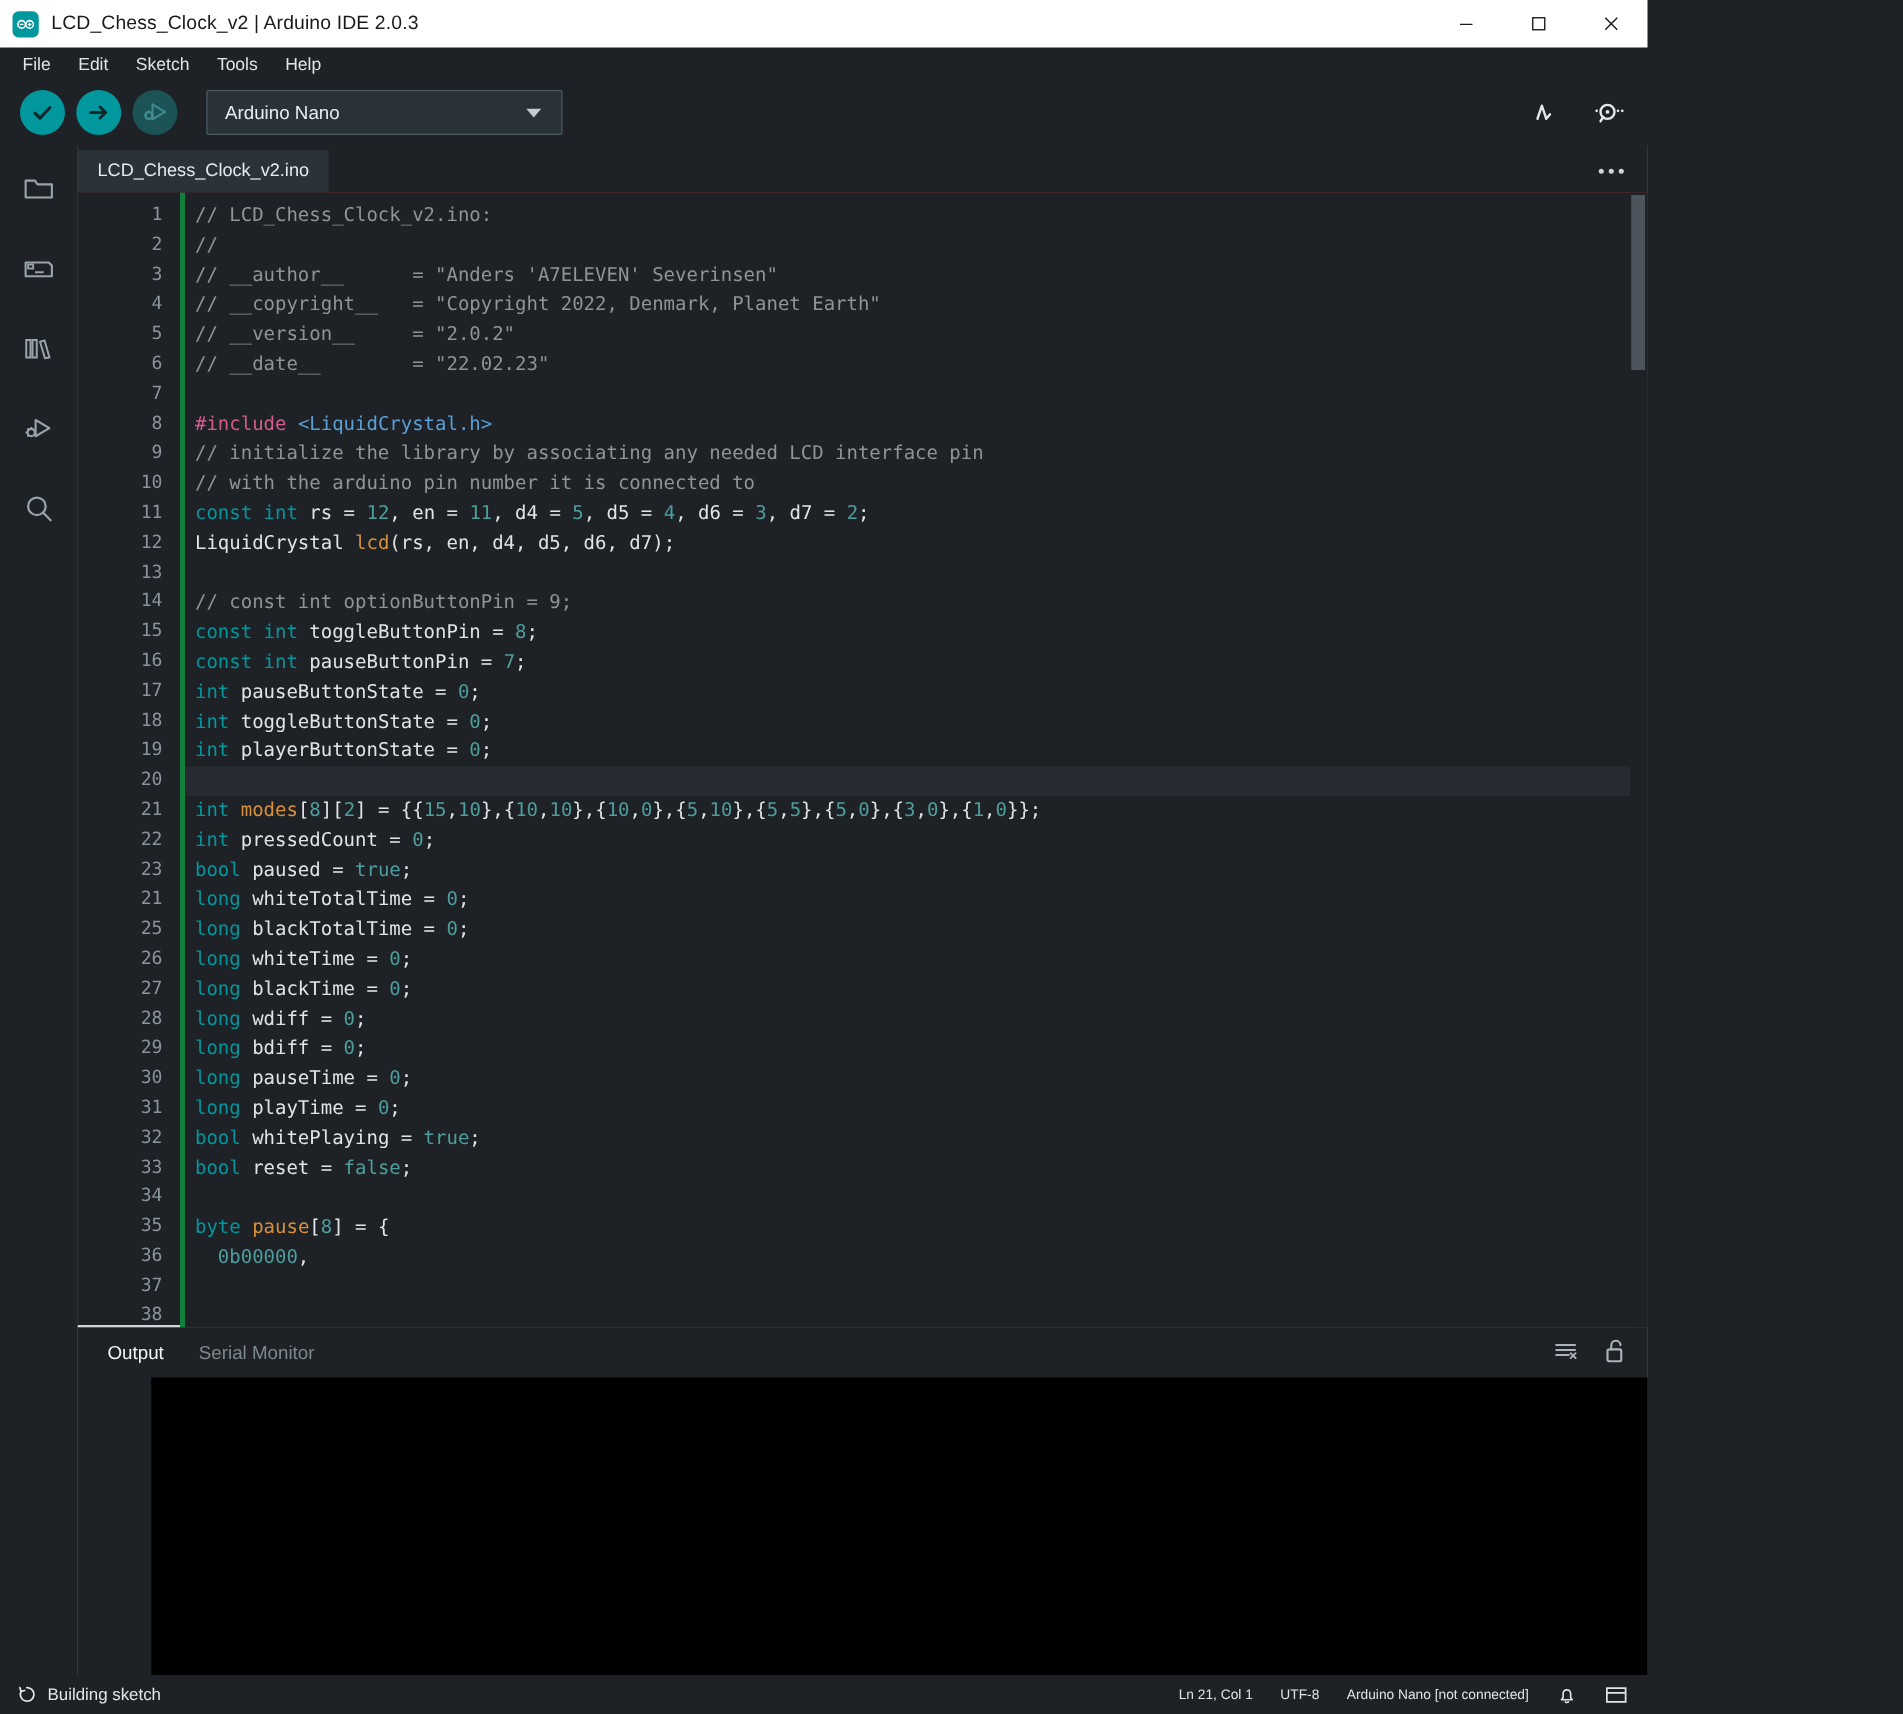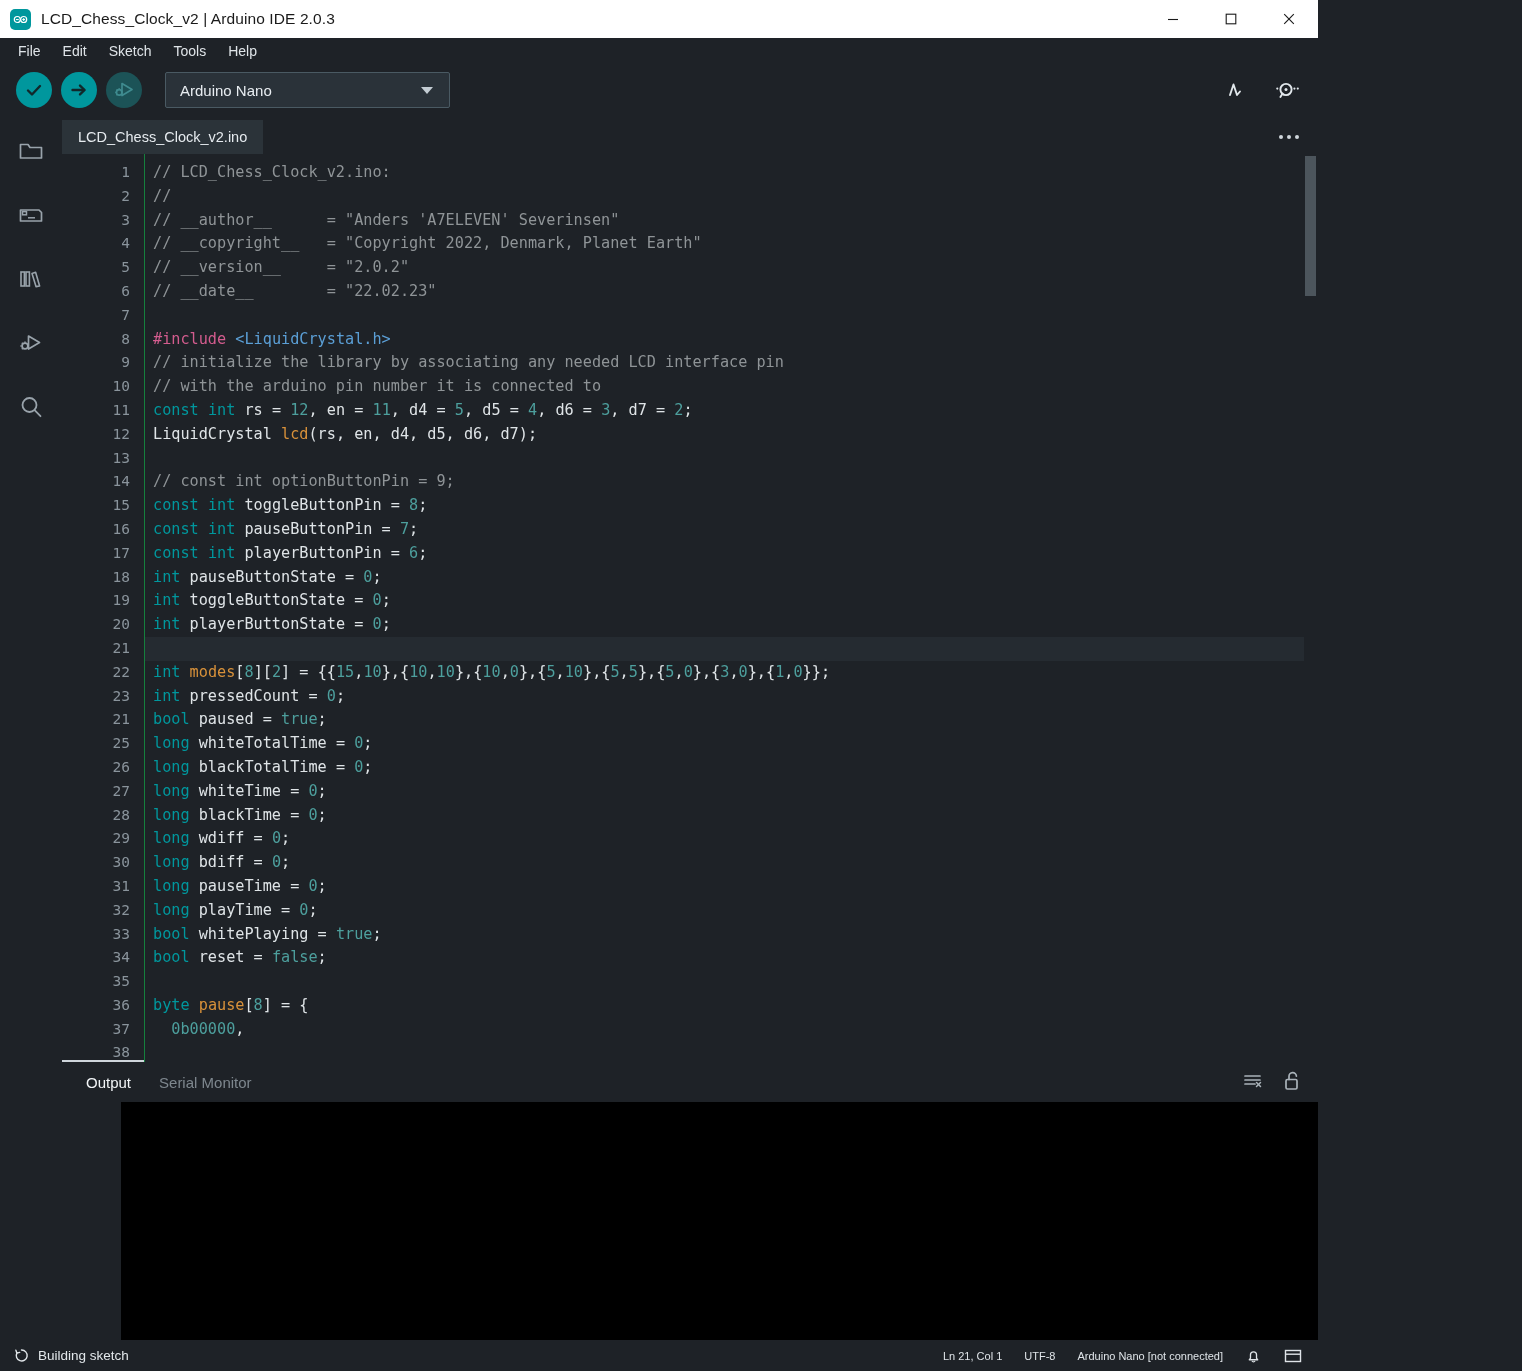--- a/index.html
+++ b/index.html
@@ -83,21 +83,21 @@
   .editor-wrap { flex: 1 1 auto; position: relative; display: flex; background: #1e2227; min-height: 0; overflow: hidden; }
   .gutter {
     width: 82px; flex: 0 0 82px; background: #1e2227; text-align: right;
     padding-top: 7px; padding-right: 14px;
     font-family: "DejaVu Sans Mono", monospace; font-size: 14.5px; color: #8a949c;
   }
   .gutter .ln { height: 23.8px; line-height: 23.8px; }
   .code-area {
     flex: 1 1 auto; position: relative; background: #1e2227; padding-top: 7px;
     font-family: "DejaVu Sans Mono", monospace; font-size: 15.2px;
-    border-left: 1px solid #15803d; overflow: hidden;
+    border-left: 4px solid #15803d; overflow: hidden;
   }
   .code-line { height: 23.8px; line-height: 23.8px; white-space: pre; padding-left: 8px; color: #e3e8eb; }
   .code-line.current { background: #252b31; }
   .cm { color: #8f9497; }
   .kw { color: #00979d; }
   .pp { color: #d35c8e; }
   .lib { color: #5b9fd6; }
   .num { color: #4d9f9d; }
   .fn { color: #d8913a; }
   .pl { color: #dfe4e7; }
@@ -320,21 +320,20 @@
             <div class="code-line">&nbsp;</div>
             <div class="code-line"><span class="pp">#include</span><span class="pl"> </span><span class="lib">&lt;LiquidCrystal.h&gt;</span></div>
             <div class="code-line"><span class="cm">// initialize the library by associating any needed LCD interface pin</span></div>
             <div class="code-line"><span class="cm">// with the arduino pin number it is connected to</span></div>
             <div class="code-line"><span class="kw">const</span><span class="pl"> </span><span class="kw">int</span><span class="pl"> rs = </span><span class="num">12</span><span class="pl">, en = </span><span class="num">11</span><span class="pl">, d4 = </span><span class="num">5</span><span class="pl">, d5 = </span><span class="num">4</span><span class="pl">, d6 = </span><span class="num">3</span><span class="pl">, d7 = </span><span class="num">2</span><span class="pl">;</span></div>
             <div class="code-line"><span class="pl">LiquidCrystal </span><span class="fn">lcd</span><span class="pl">(rs, en, d4, d5, d6, d7);</span></div>
             <div class="code-line">&nbsp;</div>
             <div class="code-line"><span class="cm">// const int optionButtonPin = 9;</span></div>
             <div class="code-line"><span class="kw">const</span><span class="pl"> </span><span class="kw">int</span><span class="pl"> toggleButtonPin = </span><span class="num">8</span><span class="pl">;</span></div>
             <div class="code-line"><span class="kw">const</span><span class="pl"> </span><span class="kw">int</span><span class="pl"> pauseButtonPin = </span><span class="num">7</span><span class="pl">;</span></div>
-            <div class="code-line"><span class="kw">const</span><span class="pl"> </span><span class="kw">int</span><span class="pl"> playerButtonPin = </span><span class="num">6</span><span class="pl">;</span></div>
             <div class="code-line"><span class="kw">int</span><span class="pl"> pauseButtonState = </span><span class="num">0</span><span class="pl">;</span></div>
             <div class="code-line"><span class="kw">int</span><span class="pl"> toggleButtonState = </span><span class="num">0</span><span class="pl">;</span></div>
             <div class="code-line"><span class="kw">int</span><span class="pl"> playerButtonState = </span><span class="num">0</span><span class="pl">;</span></div>
             <div class="code-line current">&nbsp;</div>
             <div class="code-line"><span class="kw">int</span><span class="pl"> </span><span class="fn">modes</span><span class="pl">[</span><span class="num">8</span><span class="pl">][</span><span class="num">2</span><span class="pl">] = {{</span><span class="num">15</span><span class="pl">,</span><span class="num">10</span><span class="pl">},{</span><span class="num">10</span><span class="pl">,</span><span class="num">10</span><span class="pl">},{</span><span class="num">10</span><span class="pl">,</span><span class="num">0</span><span class="pl">},{</span><span class="num">5</span><span class="pl">,</span><span class="num">10</span><span class="pl">},{</span><span class="num">5</span><span class="pl">,</span><span class="num">5</span><span class="pl">},{</span><span class="num">5</span><span class="pl">,</span><span class="num">0</span><span class="pl">},{</span><span class="num">3</span><span class="pl">,</span><span class="num">0</span><span class="pl">},{</span><span class="num">1</span><span class="pl">,</span><span class="num">0</span><span class="pl">}};</span></div>
             <div class="code-line"><span class="kw">int</span><span class="pl"> pressedCount = </span><span class="num">0</span><span class="pl">;</span></div>
             <div class="code-line"><span class="kw">bool</span><span class="pl"> paused = </span><span class="num">true</span><span class="pl">;</span></div>
             <div class="code-line"><span class="kw">long</span><span class="pl"> whiteTotalTime = </span><span class="num">0</span><span class="pl">;</span></div>
             <div class="code-line"><span class="kw">long</span><span class="pl"> blackTotalTime = </span><span class="num">0</span><span class="pl">;</span></div>
             <div class="code-line"><span class="kw">long</span><span class="pl"> whiteTime = </span><span class="num">0</span><span class="pl">;</span></div>

